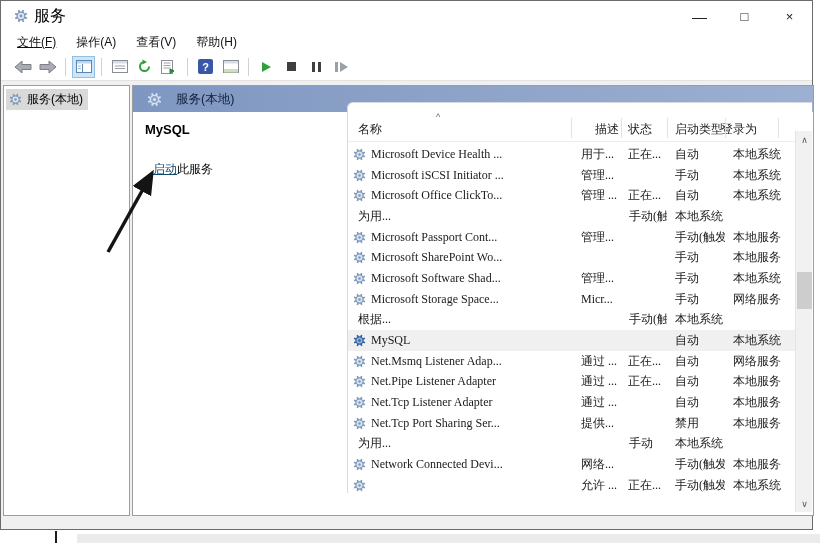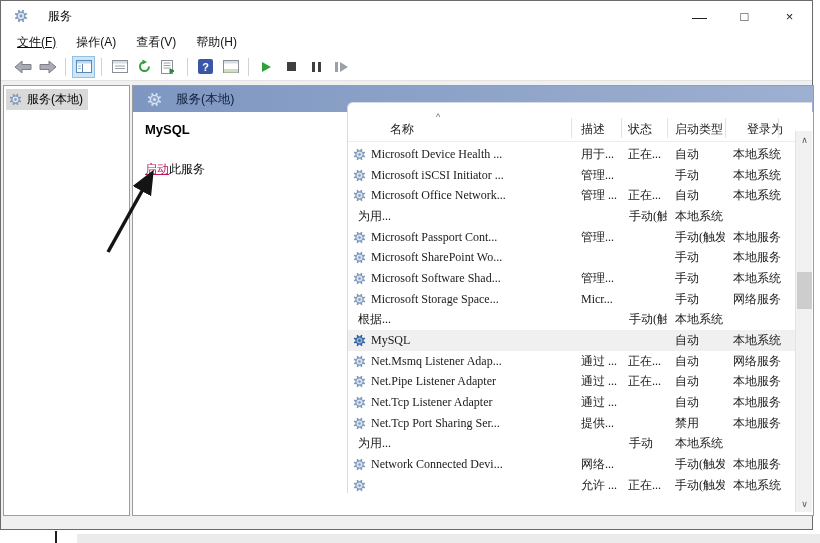--- a/index.html
+++ b/index.html
@@ -12,21 +12,21 @@
     color:#1a1a1a;
   }
 
   
   .window {
     position:absolute; left:0; top:0; width:813px; height:530px;
     background:#f0f0f0; border:1px solid #6b6b6b;
   }
   .titlebar { height:30px; background:#fff; display:flex; align-items:center; }
   .title-gear { margin-left:13px; width:14px; height:14px; }
-  .title-text { margin-left:20px; font-size:12px; color:#000; }
+  .title-text { margin-left:6px; font-size:16px; color:#000; }
   .win-controls { margin-left:auto; display:flex; height:100%; }
   .win-btn { width:45px; height:100%; display:flex; align-items:center; justify-content:center; font-size:13px; color:#222; }
   .win-btn.min { font-size:15px; }
 
   .menubar { height:22px; background:#fff; display:flex; align-items:center; font-size:12px; color:#111; }
   .menu-item { padding:2px 10px; }
   .menu-item:first-child { margin-left:6px;text-decoration:underline; }
 
   .toolbar { height:28px; background:#fff; display:flex; align-items:center; padding-left:9px; border-bottom:1px solid #e3e3e3; }
   .tb-btn { width:23px; height:22px; display:flex; align-items:center; justify-content:center; margin:0 1px; }
@@ -59,34 +59,34 @@
     position:absolute; left:0; top:0; right:0; height:26px;
     background:linear-gradient(90deg,#7e97c1 0%,#8da2c8 45%,#9db0d2 100%);
     display:flex; align-items:center;
   }
   .band-icon { margin-left:14px; width:15px; height:15px; }
   .band-label { margin-left:14px; font-size:12.5px; color:#10203c; }
 
   .pane { position:absolute; left:12px; top:36px; width:195px; }
   .pane-title { font-size:13px; font-weight:bold; color:#000; }
   .pane-action { margin-top:24px; font-size:12px; color:#000; }
-  .pane-action .lnk { color:#be185d; text-decoration:underline; cursor:pointer; }
+  .pane-action .lnk { color:#0c4a6e; text-decoration:underline; cursor:pointer;margin-left:8px; }
 
   .list-wrap {
     position:absolute; left:214px; top:16px; right:1px; bottom:22px;
     background:#fff; border:1px solid #d5d9e0; border-right:none; border-bottom:none;
     border-radius:6px 0 0 0;
   }
   .thead { position:absolute; left:0; right:17px; top:12px; height:26px; font-size:12px; color:#222; }
   .thead .h { position:absolute; top:6px; }
-  .h-name { left:10px;margin-left:32px; }
-  .h-desc { left:233px; }
+  .h-name { left:10px; }
+  .h-desc { left:247px; }
   .h-status { left:280px; }
   .h-startup { left:327px; }
-  .h-logon { left:399px; }
+  .h-logon { left:373px; }
   .sort-caret { position:absolute; left:88px; top:-3px; font-size:9px; color:#666; }
   .col-sep { position:absolute; top:3px; height:20px; width:1px; background:#e2e2e2; }
   .thead-line { position:absolute; left:0; right:17px; top:38px; height:1px; background:#ededed; }
 
   .tbody { position:absolute; left:0; right:17px; top:41px; bottom:0; overflow:hidden; font-size:12px;font-family:Liberation Serif, serif; }
   .trow { display:grid; grid-template-columns:223px 50px 46px 58px 1fr; height:20.7px; align-items:center; }
   .trow.selected { background:#f0f0f0; }
   .trow .c { white-space:nowrap; overflow:hidden; }
   .trow .c.name { padding-left:5px; display:flex; align-items:center; gap:5px; }
   .trow .c.d { padding-left:10px; }
@@ -348,21 +348,21 @@
                   <line x1="6.4" y1="11.9" x2="5.3" y2="14.7" stroke="#7d97b8" stroke-width="2"></line>
                   <line x1="4.1" y1="9.6" x2="1.4" y2="10.8" stroke="#7d97b8" stroke-width="2"></line>
                   <line x1="4.1" y1="6.4" x2="1.3" y2="5.3" stroke="#7d97b8" stroke-width="2"></line>
                   <line x1="6.4" y1="4.1" x2="5.2" y2="1.4" stroke="#7d97b8" stroke-width="2"></line>
                   <line x1="9.6" y1="4.1" x2="10.7" y2="1.3" stroke="#7d97b8" stroke-width="2"></line>
                   <line x1="11.9" y1="6.4" x2="14.6" y2="5.2" stroke="#7d97b8" stroke-width="2"></line>
                   <circle cx="8" cy="8" r="4.4" fill="#dbe6f2" stroke="#7d97b8" stroke-width="1.4"></circle>
                   <circle cx="8" cy="8" r="1.6" fill="#7d97b8"></circle>
                 </svg>
               </span>
-              <span>Microsoft Office Network...</span>
+              <span>Microsoft Office ClickTo...</span>
             </span>
             <span class="c d">管理 ...</span>
             <span class="c s">正在...</span>
             <span class="c u">自动</span>
             <span class="c l">本地系统</span>
           </div>
           <div class="trow">
             <span class="c d">为用...</span>
             <span class="c s"></span>
             <span class="c u">手动(触发...</span>

